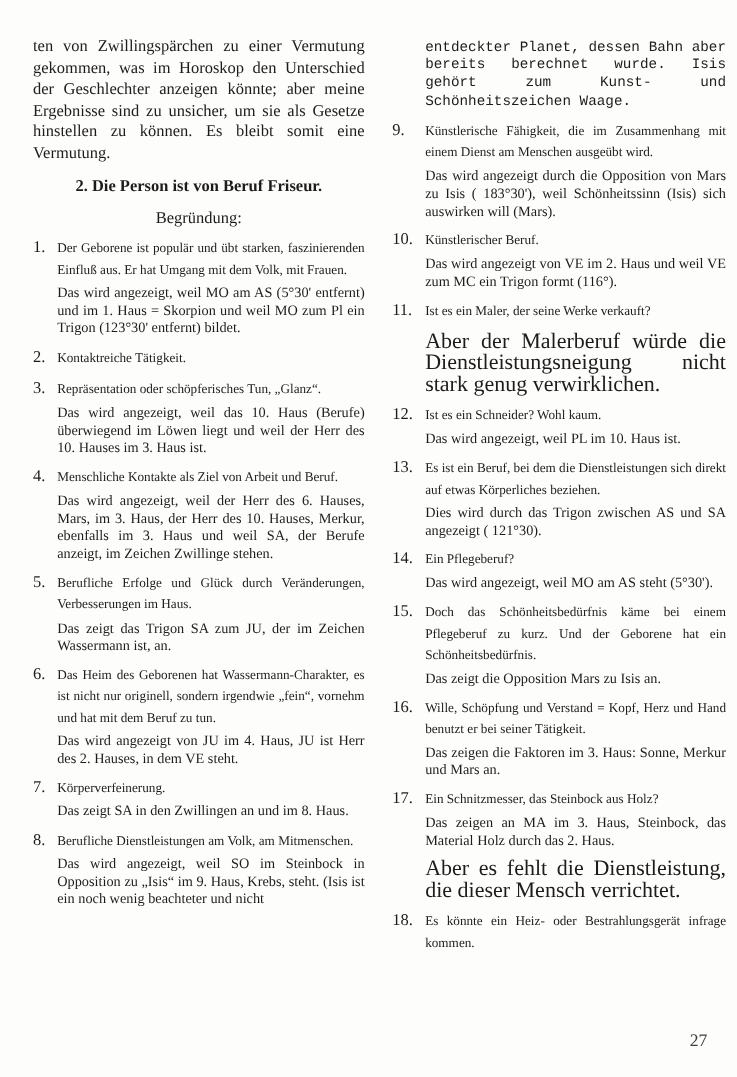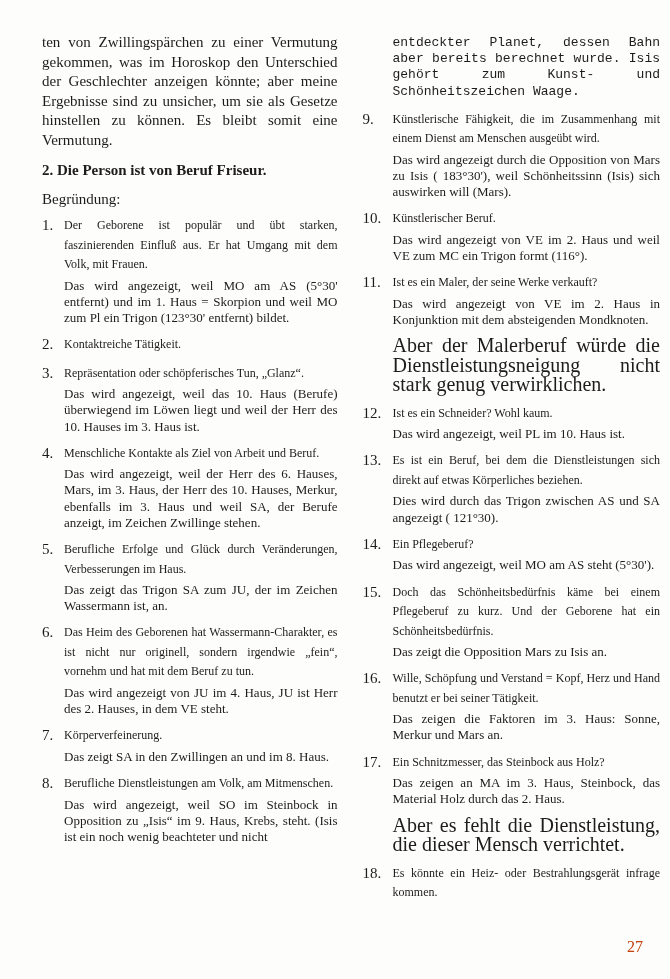--- a/index.html
+++ b/index.html
@@ -12,24 +12,24 @@
     position: relative;
     width: 670px; height: 979px;
     background: #fdfdfc;
     color: #1e1c1a;
     overflow: hidden;
     box-sizing: border-box;
     padding: 33px 10px 0 30px;
   }
   .columns { display: flex; gap: 25px; }
   .col { width: 301px; }
-  .col-left { width: 302px; margin-left: 12px; }
+  .col-left { width: 302px; }
   .col-right { width: 304px; }
 
-  p { margin: 0; }
+  p { margin: 0; text-align: center; }
   .intro {
     font-size: 15px; line-height: 19.5px;
     text-align: justify;
   }
   .heading {
     font-size: 15px; line-height: 19.5px;
     font-weight: bold;
     margin: 11px 0 9px;
   }
   .subheading {
@@ -58,21 +58,21 @@
   }
   .after {
     font-size: 20px; line-height: 19.5px;
     text-align: justify;
     margin: 8px 0 0;
   }
   .pagenum {
     position: absolute;
     right: 27px; bottom: 23px;
     font-size: 16px;
-    color: #c2410c;
+    color: #404040;
   }
 </style>
 </head>
 <body>
 
 <div class="page">
   <div class="columns">
 
     <div class="col col-left">
       <p class="intro">ten von Zwillingspärchen zu einer Vermutung gekommen, was im Horoskop den Unterschied der Geschlechter anzeigen könnte; aber meine Ergebnisse sind zu unsicher, um sie als Gesetze hinstellen zu können. Es bleibt somit eine Vermutung.</p>
@@ -159,21 +159,20 @@
         <div class="body">
           <p class="main">Künstlerischer Beruf.</p>
           <p class="note">Das wird angezeigt von VE im 2. Haus und weil VE zum MC ein Trigon formt (116°).</p>
         </div>
       </div>
 
       <div class="item">
         <span class="num">11.</span>
         <div class="body">
           <p class="main">Ist es ein Maler, der seine Werke verkauft?</p>
-          <p class="note">Das wird angezeigt von VE im 2. Haus in Konjunktion mit dem absteigenden Mondknoten.</p>
           <p class="after">Aber der Malerberuf würde die Dienstleistungsneigung nicht stark genug verwirklichen.</p>
         </div>
       </div>
 
       <div class="item">
         <span class="num">12.</span>
         <div class="body">
           <p class="main">Ist es ein Schneider?  Wohl kaum.</p>
           <p class="note">Das wird angezeigt, weil PL im 10. Haus ist.</p>
         </div>

